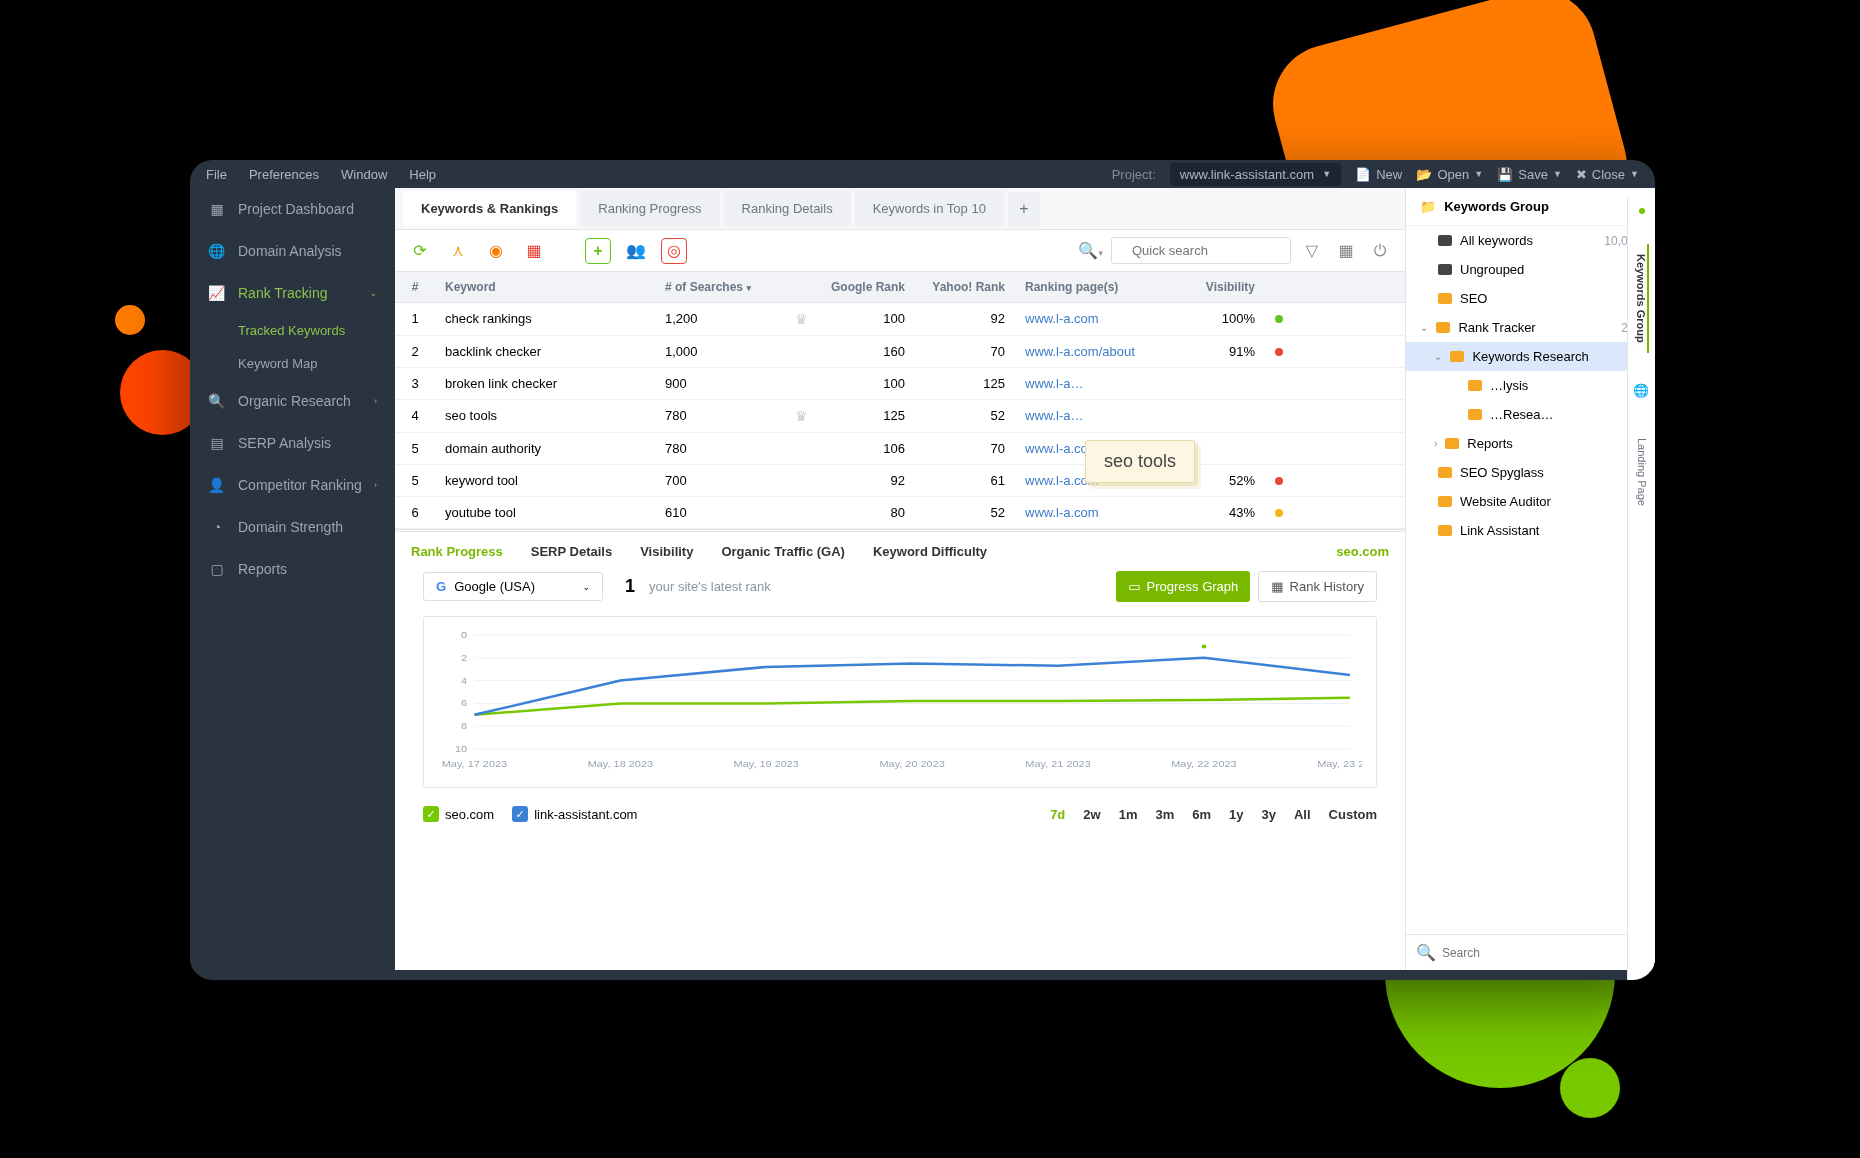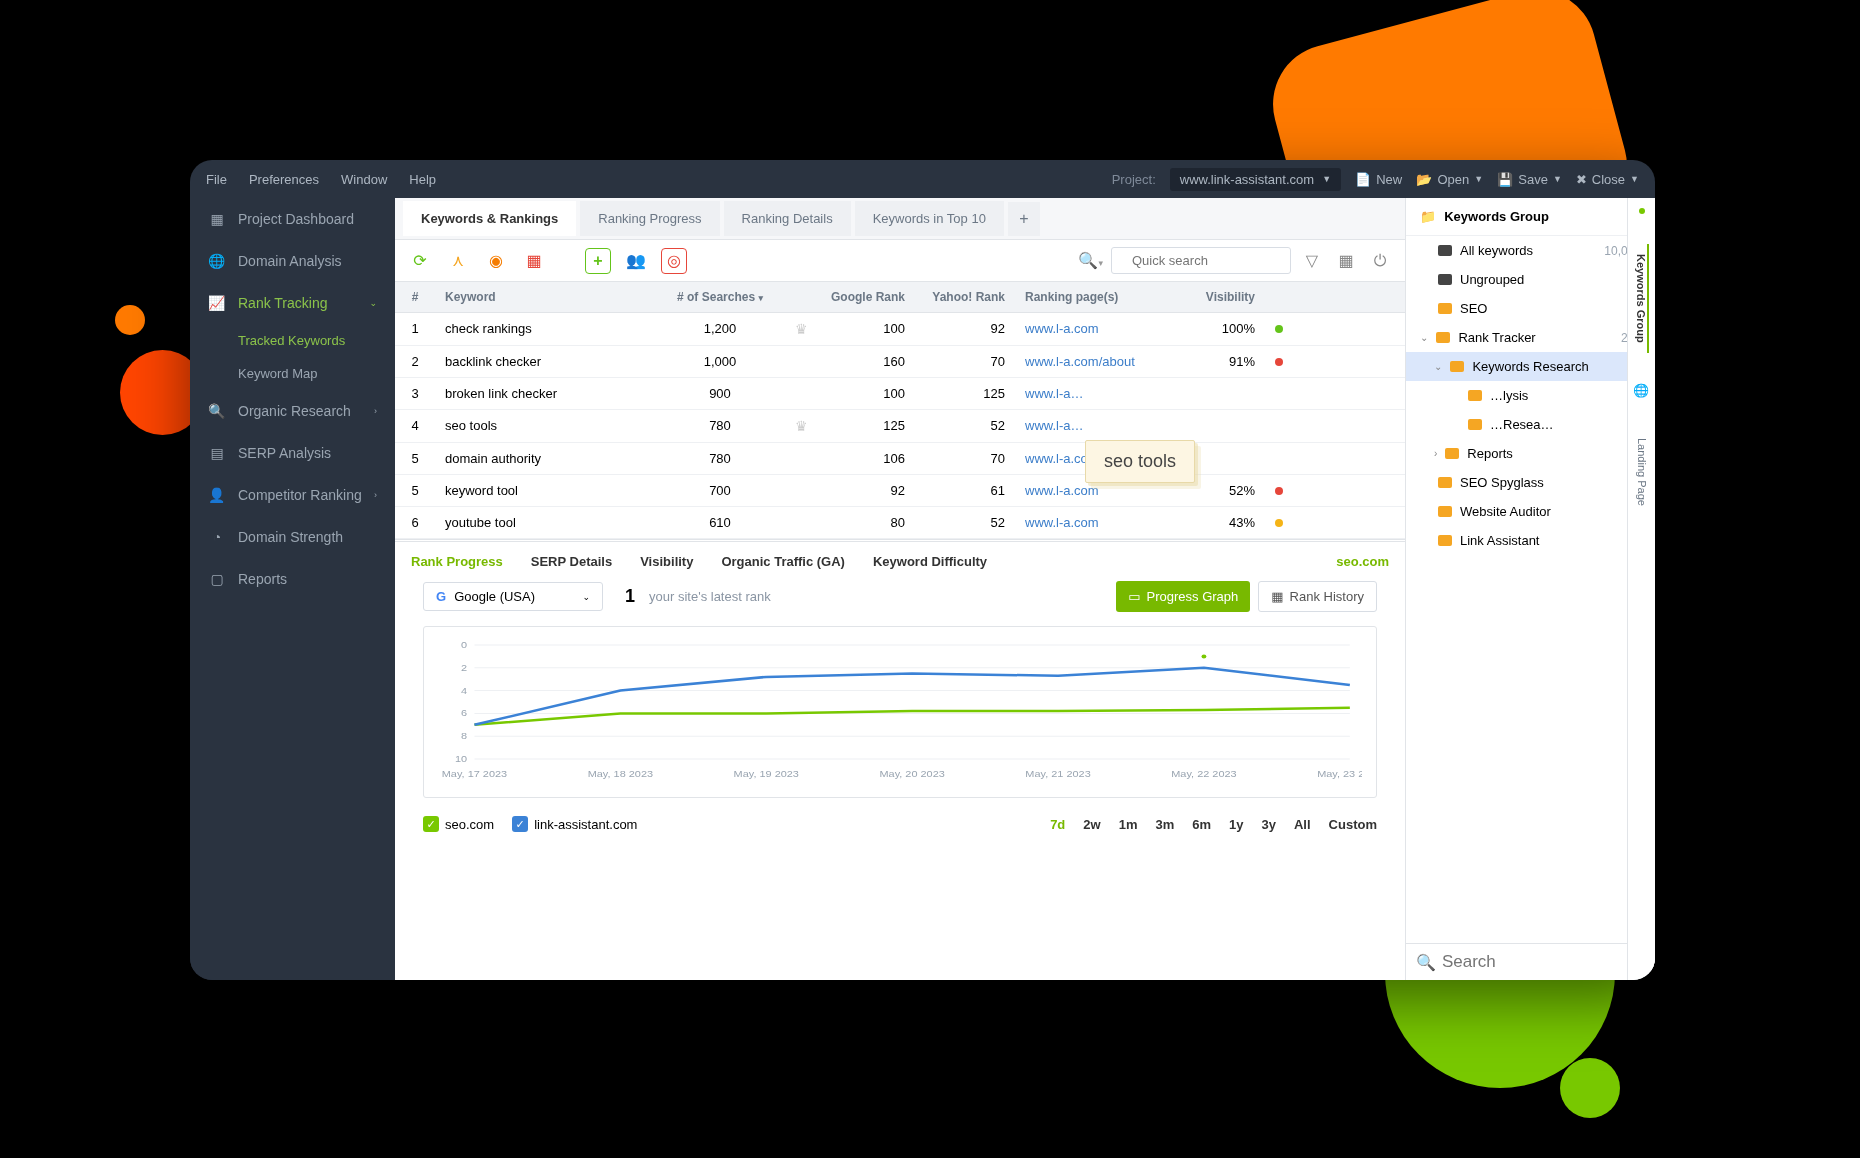--- a/index.html
+++ b/index.html
@@ -3,21 +3,21 @@
 <meta charset="utf-8">
 <style>
 *{box-sizing:border-box;margin:0;padding:0;font-family:-apple-system,BlinkMacSystemFont,"Segoe UI",Arial,sans-serif}
 body{background:#000;width:1860px;height:1158px;position:relative;overflow:hidden}
 .blob-orange{position:absolute;top:15px;right:245px;width:330px;height:240px;background:#ff7a00;border-radius:60px;transform:rotate(-15deg)}
 .blob-green1{position:absolute;bottom:70px;right:245px;width:230px;height:230px;background:#78c800;border-radius:50%}
 .blob-green2{position:absolute;bottom:40px;right:240px;width:60px;height:60px;background:#78c800;border-radius:50%}
 .blob-red{position:absolute;top:350px;left:120px;width:85px;height:85px;background:#ff4500;border-radius:50%}
 .blob-orange2{position:absolute;top:305px;left:115px;width:30px;height:30px;background:#ff7a00;border-radius:50%}
 .app{position:absolute;top:160px;left:190px;width:1465px;height:820px;background:#2a3340;border-radius:22px;overflow:hidden;box-shadow:0 20px 60px rgba(0,0,0,0.5)}
-.menubar{height:38px;display:flex;align-items:center;padding:0 16px;color:#adb7c2;font-size:13px;gap:22px}
+.menubar{height:28px;display:flex;align-items:center;padding:0 16px;color:#adb7c2;font-size:13px;gap:22px}
 .menubar .right{margin-left:auto;display:flex;align-items:center;gap:14px}
 .menubar .proj{background:#1e2530;padding:4px 10px;border-radius:3px;display:flex;align-items:center;gap:8px}
 .menubar .btn{display:flex;align-items:center;gap:5px;color:#adb7c2;cursor:pointer}
 .layout{display:flex;height:calc(100% - 38px)}
 .sidebar{width:205px;background:#2a3340;color:#9aa5b1;font-size:14px}
 .side-item{padding:12px 18px;display:flex;align-items:center;gap:12px;cursor:pointer}
 .side-item.active{color:#8bc34a}
 .side-sub{padding:9px 18px 9px 48px;font-size:13px;color:#9aa5b1;cursor:pointer}
 .side-sub.active{color:#8bc34a}
 .icon{width:18px;height:18px;display:inline-flex;align-items:center;justify-content:center}
@@ -28,21 +28,21 @@
 .tab.add{width:32px;text-align:center;font-size:16px;padding:8px 0;background:#eef0f3}
 .toolbar{height:42px;background:#fff;display:flex;align-items:center;padding:0 12px;gap:12px;border-bottom:1px solid #e1e4e8}
 .tool-icon{width:26px;height:26px;display:flex;align-items:center;justify-content:center;cursor:pointer}
 .searchbox{margin-left:auto;display:flex;align-items:center;gap:8px}
 .searchbox input{border:1px solid #d8dde4;padding:5px 20px;width:180px;font-size:13px;border-radius:3px}
 .table{background:#fff}
 .thead{display:flex;background:#f1f3f6;border-bottom:1px solid #e1e4e8;font-size:12px;color:#6b7785;font-weight:600}
 .th,.td{padding:8px 10px}
 .c-num{width:40px;text-align:center}
 .c-kw{width:220px}
-.c-srch{width:130px;text-align:center}
+.c-srch{width:130px;text-align:left}
 .c-crown{width:30px}
 .c-grank{width:100px;text-align:right}
 .c-yrank{width:100px;text-align:right}
 .c-page{width:160px}
 .c-vis{width:90px;text-align:right}
 .c-dot{width:20px}
 .trow{display:flex;font-size:13px;border-bottom:1px solid #eef0f3}
 .trow .td a{color:#3b7dc9;text-decoration:none}
 .dot{width:8px;height:8px;border-radius:50%;display:inline-block}
 .crown{color:#ccc;font-size:14px}
@@ -72,21 +72,21 @@
 .rp-item{display:flex;align-items:center;padding:7px 14px;gap:8px;cursor:pointer}
 .rp-item .cnt{margin-left:auto;color:#9aa5b1;font-size:12px}
 .rp-item.indent1{padding-left:28px}
 .rp-item.indent2{padding-left:44px}
 .rp-item.sel{background:#dbe7fb}
 .folder{width:14px;height:11px;display:inline-block;border-radius:2px}
 .folder.black{background:#444}
 .folder.orange{background:#f5a623}
 .chev{color:#888;font-size:10px}
 .rp-search{border-top:1px solid #e1e4e8;padding:8px 10px;display:flex;align-items:center;gap:6px}
-.rp-search input{border:none;outline:none;font-size:17px;flex:1}
+.rp-search input{border:none;outline:none;font-size:12px;flex:1}
 .vtabs{position:absolute;right:0;top:38px;width:28px;background:#fff;border-left:1px solid #e1e4e8;height:calc(100% - 38px);display:flex;flex-direction:column;align-items:center;padding-top:10px;gap:30px}
 .vtab{writing-mode:vertical-rl;font-size:11px;color:#6b7785;cursor:pointer;padding:10px 0}
 .vtab.active{color:#333;font-weight:600;border-right:2px solid #78b900}
 .tooltip{position:absolute;background:#fdf6e3;border:1px solid #e8d9a8;padding:10px 18px;font-size:18px;color:#444;border-radius:2px;box-shadow:3px 3px 0 rgba(232,217,168,0.5),6px 6px 0 rgba(232,217,168,0.3)}
 svg.chart{width:100%;height:150px}
 .caret{font-size:9px}
 </style>
 </head>
 <body>
 

